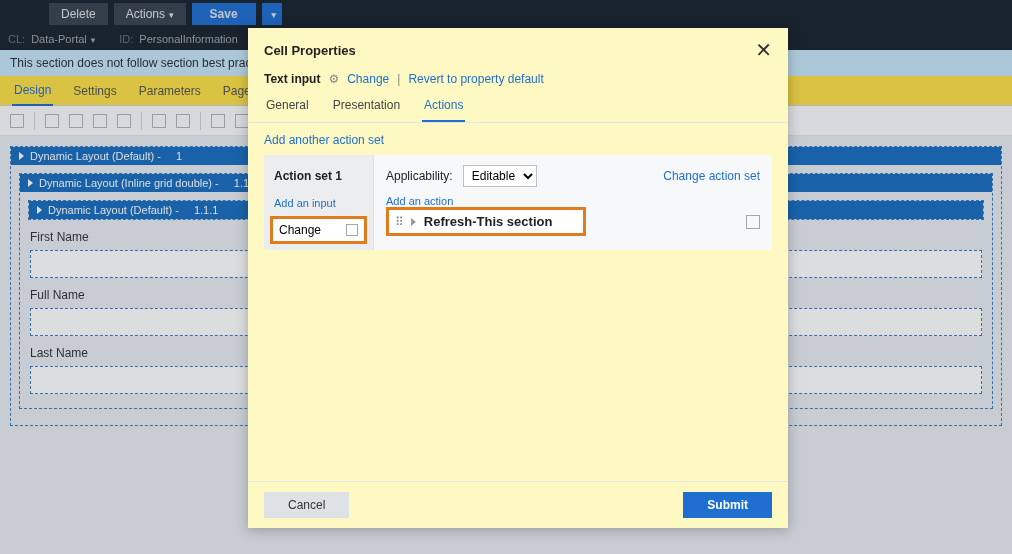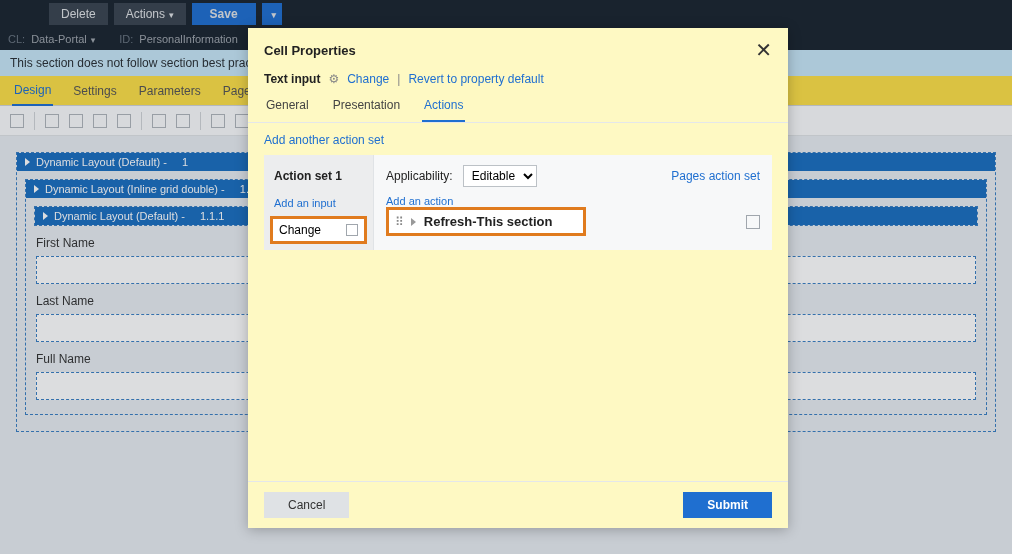--- a/index.html
+++ b/index.html
@@ -27,21 +27,21 @@
 .tabs .tab { color:#555; font-size:12px; cursor:pointer; padding:7px 2px; }
 .tabs .tab.active { color:#1f6fd0; border-bottom:2px solid #1f6fd0; }
 
 
 .tbar { background:#fafbfc; border-bottom:1px solid #e0e3e6; height:30px; display:flex; align-items:center; gap:10px; padding:0 10px; }
 .tbar .sep { width:1px; height:18px; background:#d0d4d8; }
 .tbar .ic { width:14px; height:14px; border:1px solid #b0b5bb; }
 
 
 .canvas { padding:8px; }
-.layout { border:1px dashed #3a7fc4; margin:8px; }
+.layout { border:1px dashed #3a7fc4; margin:2px; }
 .layout-hdr { background:#1b6fc0; color:#fff; font-size:11px; padding:3px 8px; display:flex; align-items:center; gap:6px; }
 .layout-hdr .tri { width:0;height:0;border-top:4px solid transparent;border-bottom:4px solid transparent;border-left:5px solid #fff; }
 .layout.inner { margin:8px; }
 .field-row { margin:6px 10px; }
 .field-row .flabel { color:#333; font-size:12px; padding:4px 0; }
 .field-row .finput { border:1px dashed #3a7fc4; height:28px; background:#fff; margin-top:2px; }
 
 
 .overlay { position:absolute; inset:0; background:rgba(20,30,40,0.15); }
 .modal { position:absolute; left:248px; top:28px; width:540px; height:500px; background:#fef9c3; box-shadow:0 2px 12px rgba(0,0,0,0.25); display:flex; flex-direction:column; }
@@ -129,25 +129,25 @@
     <div class="layout inner">
       <div class="layout-hdr"><span class="tri"></span><span>Dynamic Layout (Inline grid double)  -</span>&nbsp;<span>1.1</span></div>
       <div class="layout inner" style="margin:8px 8px 2px;">
         <div class="layout-hdr"><span class="tri"></span><span>Dynamic Layout (Default)  -</span>&nbsp;<span>1.1.1</span></div>
       </div>
       <div class="field-row">
         <div class="flabel">First Name</div>
         <div class="finput"></div>
       </div>
       <div class="field-row">
+        <div class="flabel">Full Name</div>
+        <div class="finput"></div>
+      </div>
+      <div class="field-row">
         <div class="flabel">Last Name</div>
-        <div class="finput"></div>
-      </div>
-      <div class="field-row">
-        <div class="flabel">Full Name</div>
         <div class="finput"></div>
       </div>
       <div style="height:8px"></div>
     </div>
     <div style="height:8px"></div>
   </div>
 </div>
 
 <div class="overlay"></div>
 <div class="modal">
@@ -177,21 +177,21 @@
           <span>Change</span>
           <span class="del"></span>
         </div>
       </div>
       <div class="set-right">
         <div class="apprw">
           <span class="lbl">Applicability:</span>
           <select>
             <option>Editable</option>
           </select>
-          <span class="delset">Pages action set</span>
+          <span class="delset">Change action set</span>
         </div>
         <span class="addact">Add an action</span>
         <div class="act-row">
           <div class="act" style="flex:0 0 200px;">
             <span class="grip">⠿</span>
             <span class="tri2"></span>
             <span class="txt">Refresh-This section</span>
           </div>
           <span class="del2"></span>
         </div>

